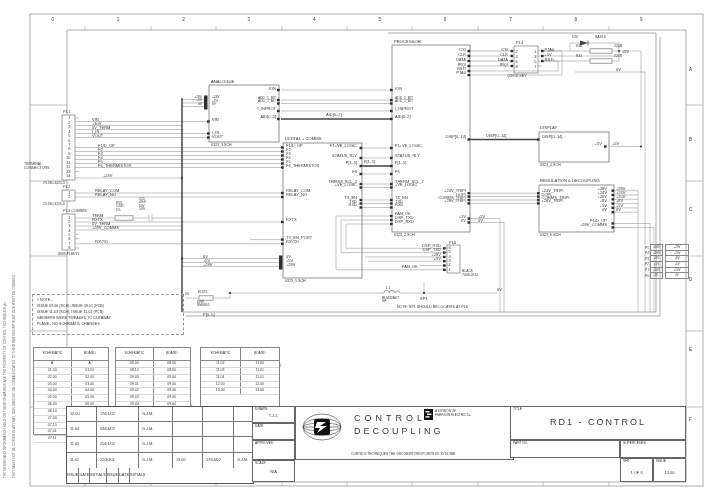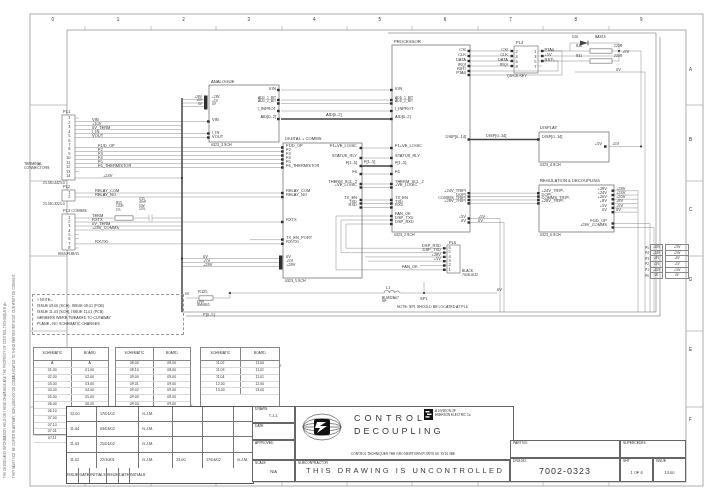--- a/index.html
+++ b/index.html
@@ -805,34 +805,30 @@
   <svg width="9" height="11" style="position:absolute;left:128px;top:2px">
         <rect width="9" height="11" fill="#111"></rect>
         <rect x="1.5" y="2" width="4" height="1.4" fill="#fff"></rect>
         <rect x="3" y="4.6" width="4.5" height="1.4" fill="#fff"></rect>
         <rect x="1.5" y="7.2" width="4" height="1.4" fill="#fff"></rect>
       </svg>
   <div class="t f3" style="left:139px;top:3px">A DIVISION OF</div>
   <div class="t f3" style="left:139px;top:7px">EMERSON ELECTRIC Co.</div>
   <div class="t f32 c" style="left:8px;top:46px;width:198px">CONTROL TECHNIQUES   THE GRO NEWTOWN POWYS UK SY16 3BE</div>
 </div>
-<div class="tbc" style="left:295px;top:460px;width:215px;height:22px">
-  <span class="lbl">SUBCONTRACTOR</span>
-  <div class="t" style="left:10px;top:8px;font-size:7.5px;letter-spacing:2.5px">THIS DRAWING IS UNCONTROLLED</div>
+<div class="tbc" style="left:510px;top:406px;width:176px;height:34px">
+  <span class="lbl">TITLE</span>
+  <div class="t c" style="left:0;top:13px;width:174px;font-size:9px;letter-spacing:2px">RD1 - CONTROL</div>
 </div>
 <div class="tbc" style="left:510px;top:440px;width:110px;height:18px">
       <span class="lbl">PART NO.</span>
     </div>
 <div class="tbc" style="left:620px;top:440px;width:66px;height:18px">
       <span class="lbl">SUPERCEDES</span>
     </div>
-<div class="tbc" style="left:510px;top:458px;width:110px;height:24px">
-  <span class="lbl">DRG.NO.</span>
-  <div class="t c" style="left:0;top:10px;width:108px;font-size:9px;letter-spacing:1px">7002-0323</div>
-</div>
 <div class="tbc" style="left:620px;top:458px;width:33px;height:24px">
   <span class="lbl">SHT</span>
   <div class="t c" style="left:0;top:12px;width:31px">1 OF 6</div>
 </div>
 <div class="tbc" style="left:653px;top:458px;width:33px;height:24px">
   <span class="lbl">ISSUE</span>
   <div class="t c" style="left:0;top:12px;width:31px">13.00</div>
 </div>
 
 </div>

